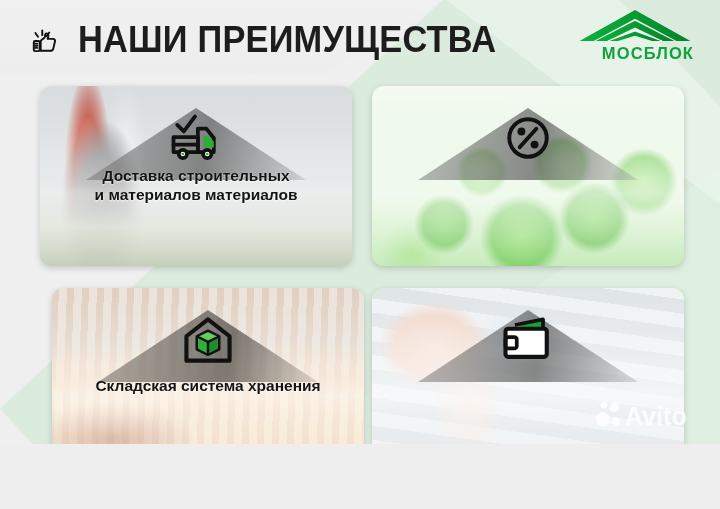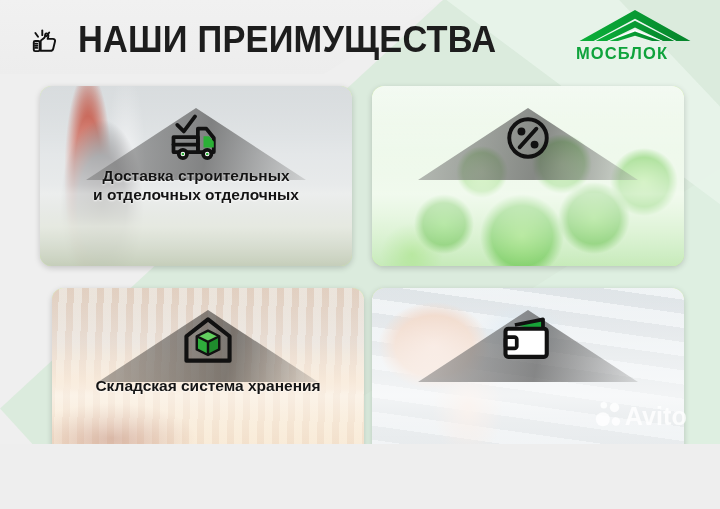--- a/index.html
+++ b/index.html
@@ -40,21 +40,21 @@
   .header{position:absolute;left:0;top:0;width:720px;height:74px;}
   .thumb-icon{position:absolute;left:29px;top:24px;width:34px;height:34px;}
   .page-title{
     position:absolute;left:78px;top:19px;
     font-size:37px;line-height:42px;font-weight:700;
     letter-spacing:.2px;color:#1d1d1d;
     font-family:"Liberation Sans Narrow","Liberation Sans","DejaVu Sans Condensed",sans-serif;
     transform:scaleX(.93);transform-origin:left center;
     white-space:nowrap;
   }
-  .brand{position:absolute;right:26px;top:9px;width:118px;height:58px;text-align:left;}
+  .brand{position:absolute;right:26px;top:9px;width:118px;height:58px;text-align:right;}
   .brand-mark{width:112px;height:36px;display:block;margin:0 auto;}
   .brand-name{
     display:block;margin-top:-1px;
     font-size:16.5px;font-weight:700;letter-spacing:1.1px;color:#0fa33c;
     font-family:"Liberation Sans","DejaVu Sans",sans-serif;
   }
 
   
   .grid{position:absolute;left:40px;top:86px;width:644px;height:392px;}
   .card{
@@ -196,21 +196,21 @@
         <path d="M40 30 h6 l5 6 v6 h-11 z" fill="#2bb036"></path>
         <g fill="#fff" stroke="#111" stroke-width="4">
           <circle cx="18" cy="49" r="4.4"></circle>
           <circle cx="44" cy="49" r="4.4"></circle>
         </g>
         <circle cx="18" cy="49" r="1.4" fill="#2bb036"></circle>
         <circle cx="44" cy="49" r="1.4" fill="#2bb036"></circle>
       </svg>
       <div class="card-label two">
         <span>Доставка строительных</span><br>
-        <span>и отделочных отделочных</span>
+        <span>и материалов материалов</span>
       </div>
     </div>
 
     <div class="card c2">
       <div class="photo ph-percent"></div>
       <div class="glass"></div>
       <div class="wedge"></div>
       <svg class="card-icon" viewBox="0 0 64 64">
         <circle cx="32" cy="32" r="20" fill="none" stroke="#111" stroke-width="4.2"></circle>
         <line x1="23" y1="42" x2="41" y2="22" stroke="#111" stroke-width="4" stroke-linecap="round"></line>

